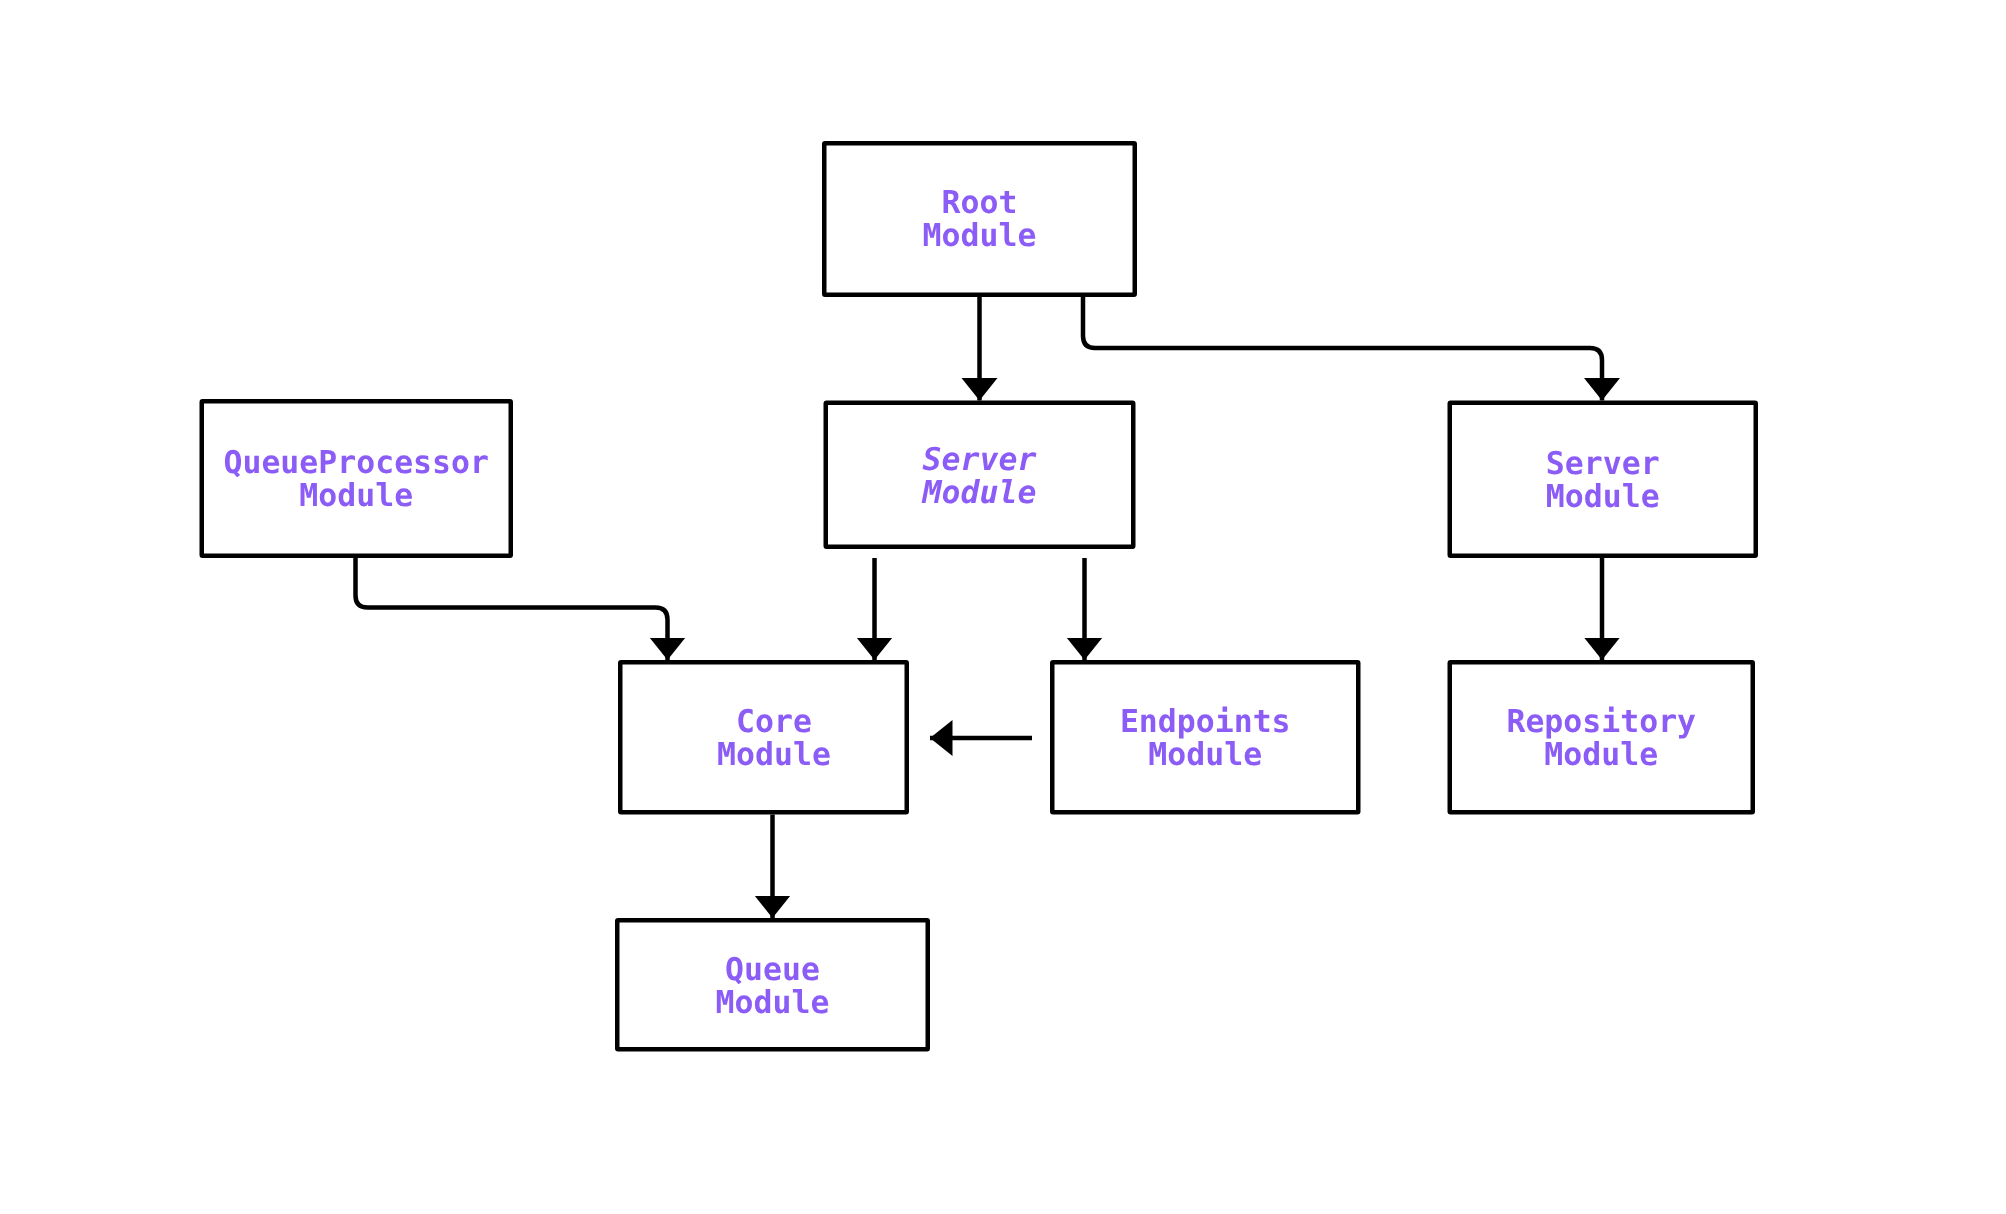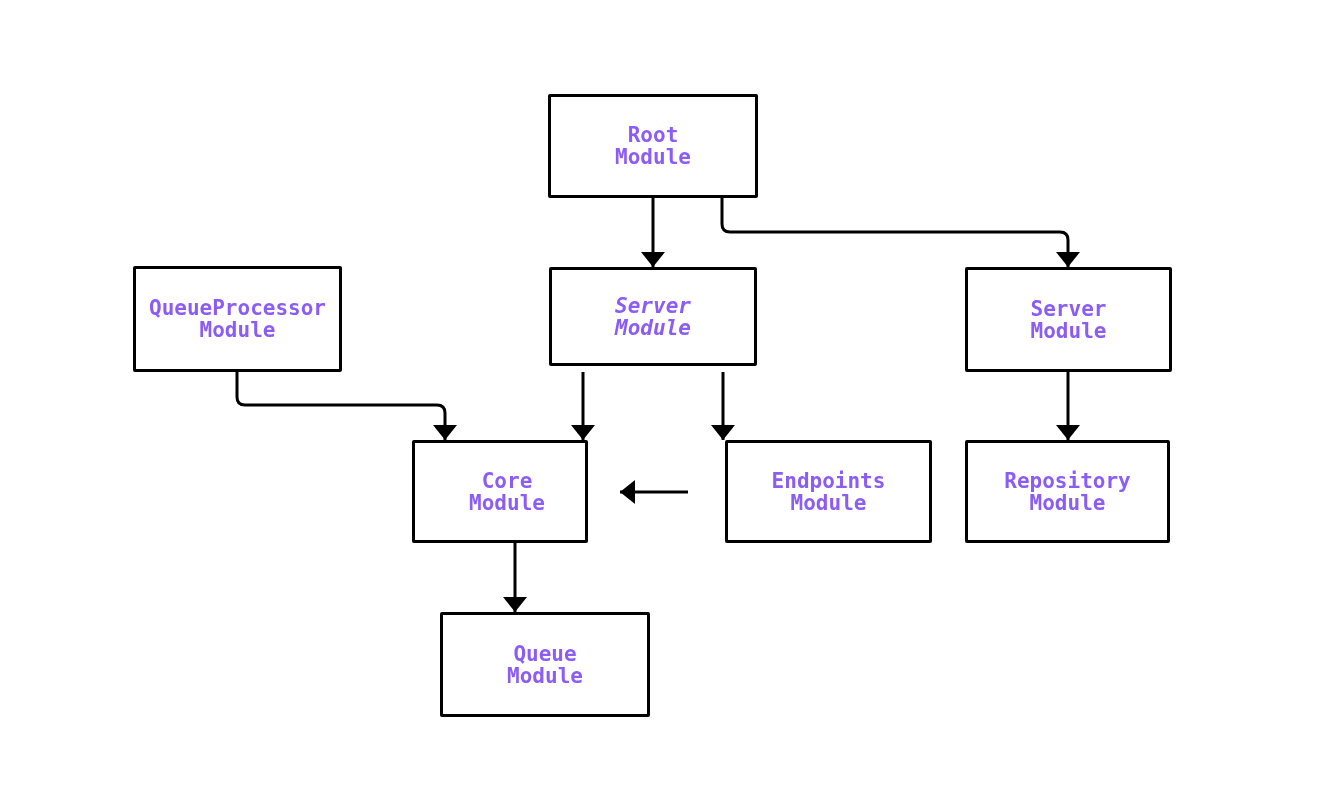--- a/index.html
+++ b/index.html
@@ -64,21 +64,21 @@
       <path class="edge" d="M515,543 L515,612" marker-end="url(#arrowhead)"></path>
     </svg>
     <div class="node" style="left: 548px; top: 94px; width: 210px; height: 104px;">Root
 Module</div>
     <div class="node" style="left: 133px; top: 266px; width: 209px; height: 106px; text-align: center;">QueueProcessor
 Module</div>
     <div class="node" style="left: 549px; top: 267px; width: 208px; height: 99px; font-style: italic;">Server
 Module</div>
     <div class="node" style="left: 965px; top: 267px; width: 207px; height: 105px;">Server
 Module</div>
-    <div class="node" style="left: 412px; top: 440px; width: 176px; height: 103px; padding-left: 14px;">Core
+    <div class="node" style="left: 412px; top: 440px; width: 194px; height: 103px; padding-left: 14px;">Core
 Module</div>
-    <div class="node" style="left: 725px; top: 440px; width: 207px; height: 103px;">Endpoints
+    <div class="node" style="left: 700px; top: 440px; width: 207px; height: 103px;">Endpoints
 Module</div>
     <div class="node" style="left: 965px; top: 440px; width: 205px; height: 103px;">Repository
 Module</div>
-    <div class="node" style="left: 410px; top: 612px; width: 210px; height: 105px; margin-left: 30px;">Queue
+    <div class="node" style="left: 410px; top: 612px; width: 210px; height: 89px;">Queue
 Module</div>
   </div>
 
 </body></html>

